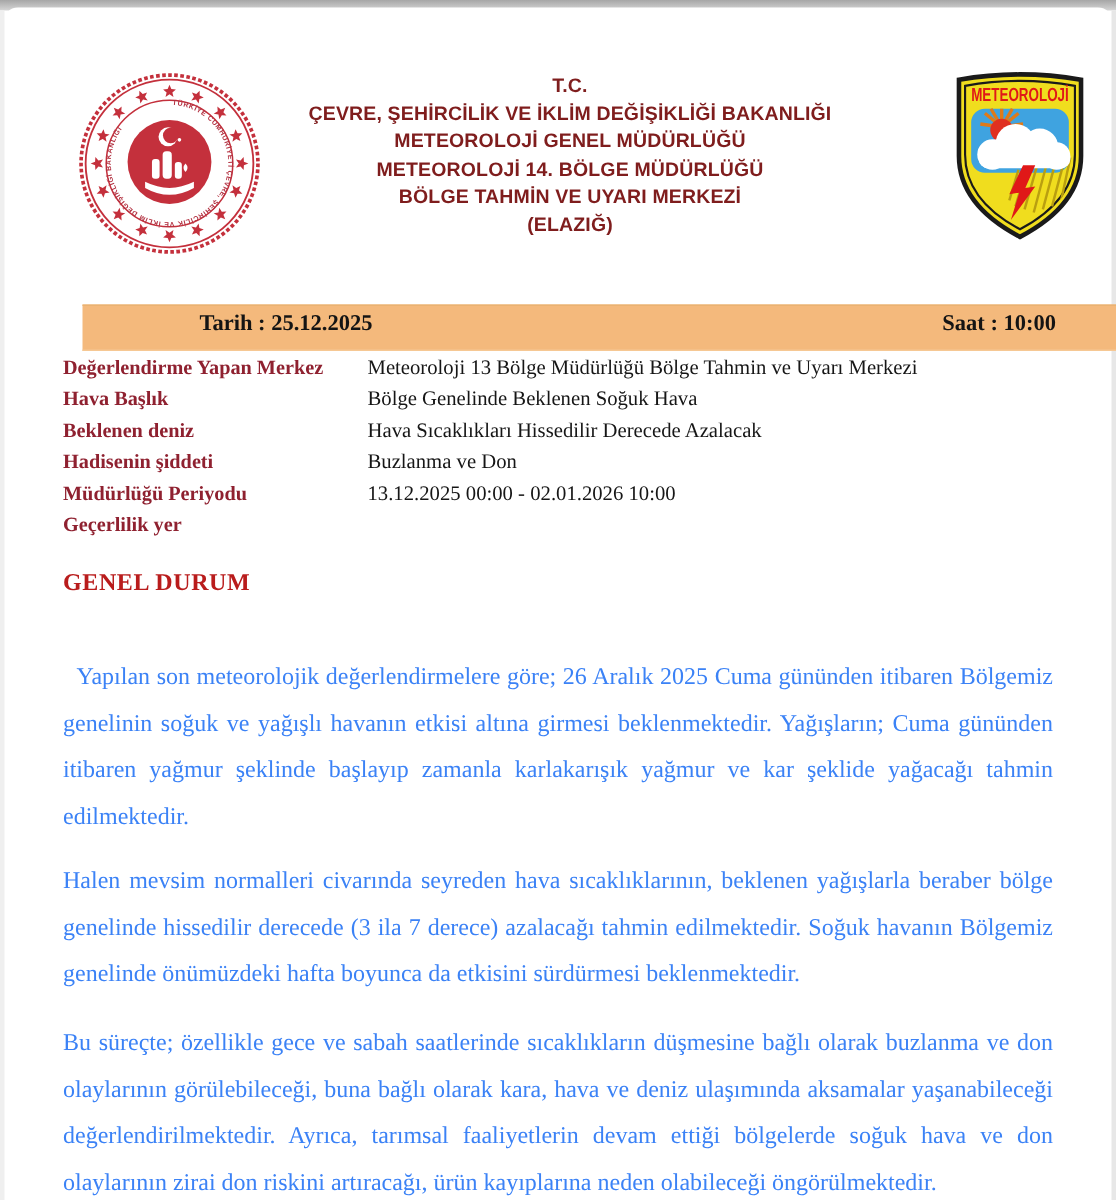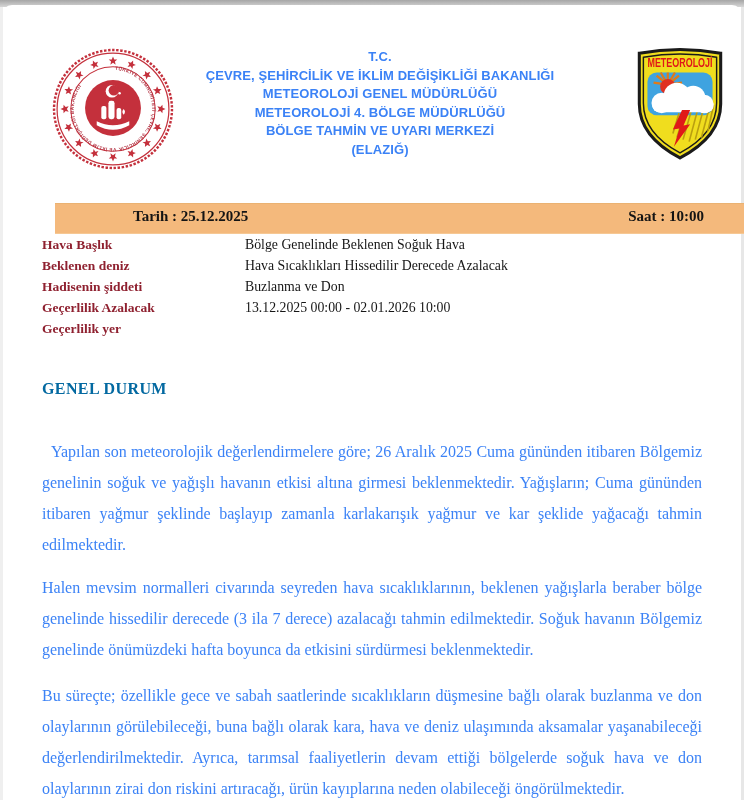--- a/index.html
+++ b/index.html
@@ -21,21 +21,21 @@
   }
 
   
   .seal{position:absolute;left:52px;top:46px;width:122px;height:126px;}
   .shield{position:absolute;left:634px;top:44px;width:92px;height:118px;}
   .header-text{
     position:absolute;left:140px;top:48px;width:480px;
     text-align:center;
     font-family:"Liberation Sans", sans-serif;
     font-weight:bold;font-size:13px;line-height:18.5px;
-    color:#3b82f6;letter-spacing:.1px;
+    color:#7f1d1d;letter-spacing:.1px;
   }
 
   
   .date-bar{
     position:absolute;left:55px;top:191px;width:701px;height:31px;
     background:#f4b97c;border-top:1px solid #eab272;border-bottom:1px solid #f6c894;
     box-sizing:border-box;
     margin-top:12px;
   }
   .date-bar span{
@@ -46,21 +46,21 @@
 
   
   .fields{position:absolute;left:42px;top:234px;width:665px;}
   .frow{display:flex;height:21px;line-height:21px;align-items:baseline;}
   .flabel{flex:0 0 203px;font-weight:bold;color:#8f2130;font-size:13.5px;}
   .fvalue{font-size:13.8px;color:#161616;white-space:nowrap;}
 
   
   .section-title{
     position:absolute;left:42px;top:380px;
-    font-weight:bold;font-size:16px;color:#0369a1;letter-spacing:.4px;
+    font-weight:bold;font-size:16px;color:#b91c1c;letter-spacing:.4px;
   }
   .para{
     position:absolute;left:42px;width:660px;
     font-size:16px;line-height:31px;text-align:justify;color:#3b82f6;
   }
   .p1{top:420px;text-indent:9px;}
   .p2{top:556px;}
   .p3{top:664px;}
 </style>
 </head>
@@ -110,21 +110,21 @@
     <rect x="63.5" y="59" width="4.6" height="11" rx="2" fill="#ffffff"></rect>
     <path d="M70.5,60 q2.6,2.8 0,5.6 q-2.6,-2.8 0,-5.6 Z" fill="#ffffff"></path>
     <path d="M44,72 Q60,80 76,72 L76,76 Q60,85 44,76 Z" fill="#ffffff"></path>
   </g>
 </svg>
 
 <div class="header-text">
   <div>T.C.</div>
   <div>ÇEVRE, ŞEHİRCİLİK VE İKLİM DEĞİŞİKLİĞİ BAKANLIĞI</div>
   <div>METEOROLOJİ GENEL MÜDÜRLÜĞÜ</div>
-  <div>METEOROLOJİ 4. BÖLGE MÜDÜRLÜĞÜ</div>
+  <div>METEOROLOJİ 14. BÖLGE MÜDÜRLÜĞÜ</div>
   <div>BÖLGE TAHMİN VE UYARI MERKEZİ</div>
   <div>(ELAZIĞ)</div>
 </div>
 
 <svg class="shield" viewBox="0 0 90 116">
   <defs>
     <clipPath id="shclip">
       <path d="M8,12 Q45,5 82,12 L82,58 Q82,89 45,108 Q8,89 8,58 Z"></path>
     </clipPath>
   </defs>
@@ -163,33 +163,37 @@
   </g>
 </svg>
 
 <div class="date-bar">
   <span class="bar-date">Tarih : 25.12.2025</span>
   <span class="bar-time">Saat : 10:00</span>
 </div>
 
 <div class="fields">
   <div class="frow">
+    <span class="flabel">Değerlendirme Yapan Merkez</span>
+    <span class="fvalue">Meteoroloji 13 Bölge Müdürlüğü Bölge Tahmin ve Uyarı Merkezi</span>
+  </div>
+  <div class="frow">
     <span class="flabel">Hava Başlık</span>
     <span class="fvalue">Bölge Genelinde Beklenen Soğuk Hava</span>
   </div>
   <div class="frow">
     <span class="flabel">Beklenen deniz</span>
     <span class="fvalue">Hava Sıcaklıkları Hissedilir Derecede Azalacak</span>
   </div>
   <div class="frow">
     <span class="flabel">Hadisenin şiddeti</span>
     <span class="fvalue">Buzlanma ve Don</span>
   </div>
   <div class="frow">
-    <span class="flabel">Geçerlilik Azalacak</span>
+    <span class="flabel">Müdürlüğü Periyodu</span>
     <span class="fvalue">13.12.2025 00:00 - 02.01.2026 10:00</span>
   </div>
   <div class="frow">
     <span class="flabel">Geçerlilik yer</span>
   </div>
 </div>
 
 <div class="section-title">GENEL DURUM</div>
 <p class="para p1">Yapılan son meteorolojik değerlendirmelere göre; 26 Aralık 2025 Cuma gününden itibaren Bölgemiz genelinin soğuk ve yağışlı havanın etkisi altına girmesi beklenmektedir. Yağışların; Cuma gününden itibaren yağmur şeklinde başlayıp zamanla karlakarışık yağmur ve kar şeklide yağacağı tahmin edilmektedir.</p>
 <p class="para p2">Halen mevsim normalleri civarında seyreden hava sıcaklıklarının, beklenen yağışlarla beraber bölge genelinde hissedilir derecede (3 ila 7 derece) azalacağı tahmin edilmektedir. Soğuk havanın Bölgemiz genelinde önümüzdeki hafta boyunca da etkisini sürdürmesi beklenmektedir.</p>

